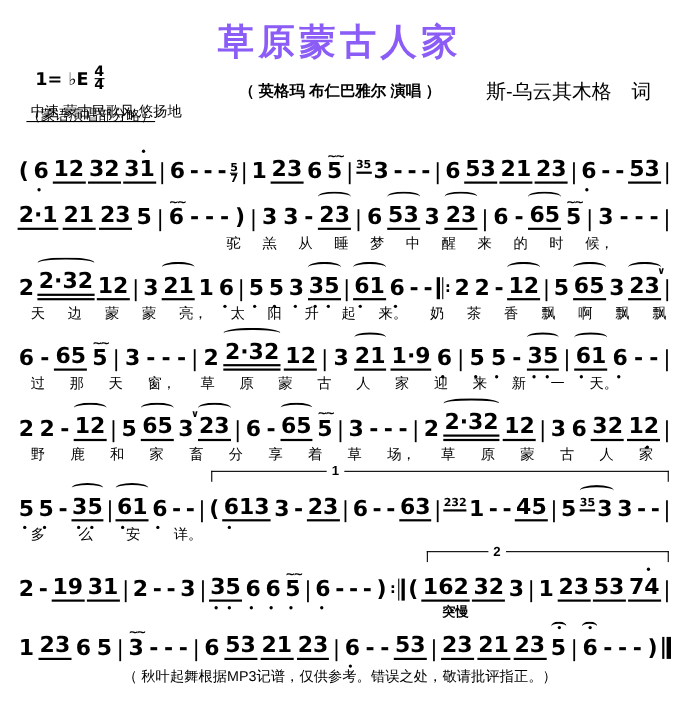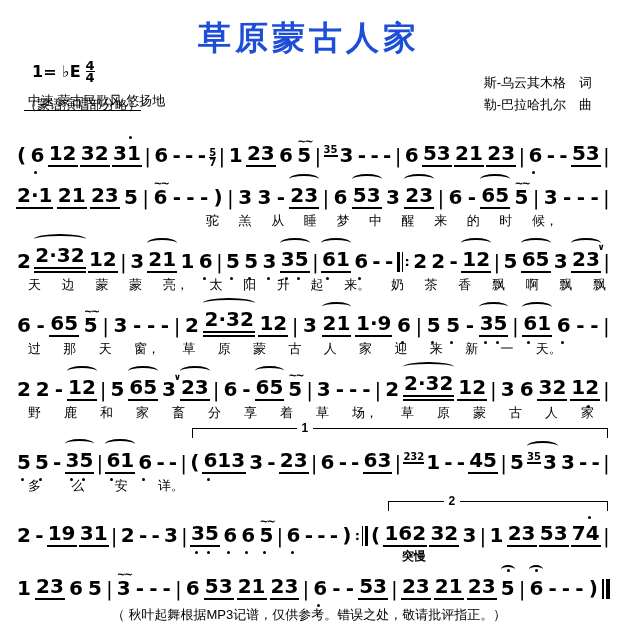--- a/index.html
+++ b/index.html
@@ -9,21 +9,21 @@
   
   .hdr{position:relative;height:126px;}
   .title{margin:0;padding-top:16px;text-align:center;font-size:33px;font-weight:700;letter-spacing:4px;color:#8b1c1c;font-family:"DejaVu Sans",sans-serif;}
   .keysig{position:absolute;left:32px;top:60px;font-size:16px;font-weight:700;display:flex;align-items:center;gap:5px;font-family:"DejaVu Sans",sans-serif;}
   .frac{display:inline-flex;flex-direction:column;line-height:11px;font-size:13px;text-align:center;}
   .frac b{display:block;}
   .frac b:first-child{border-bottom:1px solid #000;}
   .tempoline{position:absolute;left:28px;top:92px;font-size:13px;font-weight:400;}
   .mongnote{position:absolute;left:24px;top:96px;font-size:13px;text-decoration:underline;}
   .subtitle{position:absolute;left:0;right:0;top:74px;text-align:center;font-size:14px;font-weight:700;}
-  .credits{position:absolute;right:26px;top:72px;text-align:left;font-size:13px;line-height:22px;}
+  .credits{position:absolute;right:26px;top:72px;text-align:left;font-size:18px;line-height:22px;}
 
   
   .score{padding:4px 8px 0 16px;}
   .music-line{position:relative;margin-bottom:5px;}
   .note-row{display:flex;justify-content:space-between;align-items:flex-end;height:37px;
             font-family:"DejaVu Sans",sans-serif;font-weight:700;font-size:20px;line-height:22px;}
   .tok{position:relative;display:inline-block;white-space:nowrap;}
   .txt{display:inline-block;padding:0 1px 1px 1px;}
   .u1{border-bottom:2px solid #000;}
   .u2{border-bottom:6px double #000;}
@@ -64,33 +64,33 @@
   .line-7{margin-top:16px;}
   .line-7 .tempo-mark{left:386px;}
 
   .footer{margin-top:6px;text-align:center;font-size:13px;}
 </style>
 </head>
 <body>
 
 <div class="page">
   <div class="hdr">
-    <h1 class="title" style="color: #1d4ed8;">草原蒙古人家</h1>
+    <h1 class="title" style="color: #8b5cf6;">草原蒙古人家</h1>
     <div class="keysig">
       <span>1= ♭E</span>
       <span class="frac">
         <b>4</b>
         <b>4</b>
       </span>
     </div>
     <div class="tempoline">中速  蒙古民歌风  悠扬地</div>
     <div class="mongnote">（蒙语演唱部分略）</div>
+    <div class="subtitle">（ 英格玛  布仁巴雅尔  演唱 ）</div>
     <div class="credits">
       <div>斯-乌云其木格　词</div>
-      <div>勒-巴拉哈扎尔　曲</div>
     </div>
   </div>
 
   <div class="score" id="score">
       <div class="music-line line-0">
         <div class="note-row">
           <span class="tok"><span class="txt">(</span></span>
           <span class="tok"><span class="txt">6</span><i class="dot db" style="left: 5px;"></i></span>
           <span class="tok"><span class="txt u1">12</span></span>
           <span class="tok"><span class="txt u1">32</span></span>

